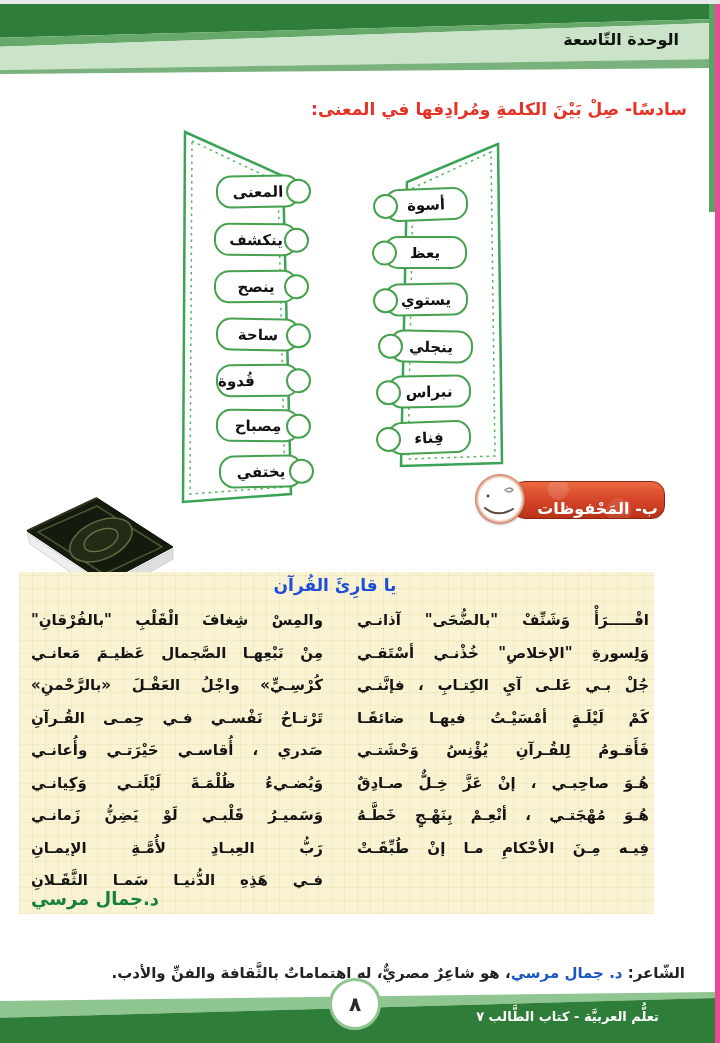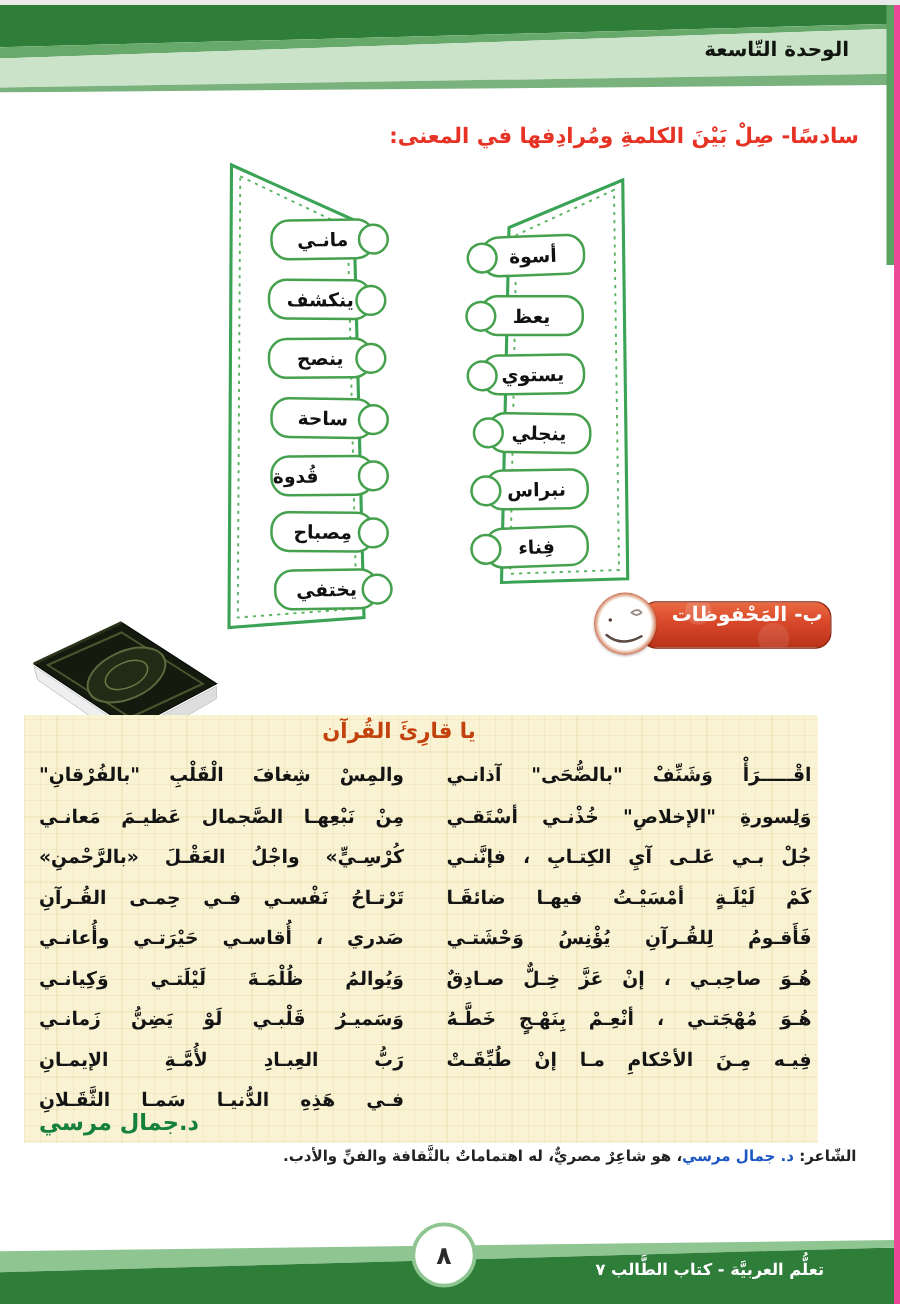--- a/index.html
+++ b/index.html
@@ -33,52 +33,52 @@
     position:absolute;width:21px;height:21px;background:#fff;
     border:2px solid #45a14d;border-radius:50%;top:50%;transform:translateY(-50%);
   }
   .pill.pl .dot{right:-13px;}
   .pill.pr .dot{left:-13px;}
   
   .banner{
     position:absolute;left:517px;top:477px;width:153px;height:38px;
     background:linear-gradient(180deg,#ea6a40 0%,#d8472a 45%,#b93318 100%);
     border:1.5px solid #8a2410;border-radius:13px;
-    display:flex;align-items:flex-start;justify-content:center;
+    display:flex;align-items:flex-end;justify-content:center;
     color:#fff;font-size:16px;font-weight:bold;direction:rtl;
     padding-left:18px;box-sizing:border-box;
     background-image:radial-gradient(circle at 30% 20%, rgba(255,255,255,.14) 0 10px, transparent 11px),
                      radial-gradient(circle at 70% 80%, rgba(255,255,255,.10) 0 12px, transparent 13px),
                      linear-gradient(180deg,#ea6a40 0%,#d8472a 45%,#b93318 100%);
   }
   .banner-circle{
     position:absolute;left:480px;top:470px;width:50px;height:50px;border-radius:50%;
     background:radial-gradient(circle at 50% 50%, #ffffff 0 58%, #f0d9c9 62%, #c14a26 74%, #7d2410 88%, #a33a1c 100%);
     box-shadow:0 1px 2px rgba(0,0,0,.25);
   }
   .banner-circle svg{position:absolute;inset:0;}
   
   .poem-panel{
     position:absolute;left:24px;top:568px;width:635px;height:342px;
     background-color:#faf3d3;
     background-image:
       repeating-linear-gradient(0deg, rgba(190,160,80,.12) 0 1px, transparent 1px 13px),
       repeating-linear-gradient(90deg, rgba(190,160,80,.12) 0 1px, transparent 1px 13px);
   }
-  .poem-title{position:absolute;left:224px;top:571px;width:200px;text-align:center;color:#c2410c;font-size:17px;font-weight:bold;direction:rtl;}
+  .poem-title{position:absolute;left:240px;top:571px;width:200px;text-align:center;color:#1d4ed8;font-size:17px;font-weight:bold;direction:rtl;}
   .poem-col{position:absolute;top:600px;width:292px;direction:rtl;}
   .poem-col .vline{
     height:32.5px;line-height:32.5px;font-size:15px;font-weight:bold;color:#141414;
     text-align:justify;text-align-last:justify;white-space:nowrap;overflow:hidden;
   }
   .col-first{left:362px;}
   .col-second{left:36px;}
   .signature{position:absolute;left:36px;top:884px;color:#15803d;font-size:18px;font-weight:bold;direction:rtl;}
   
-  .poet-note{position:absolute;top:914px;right:30px;direction:rtl;font-size:12px;font-weight:bold;color:#222;}
+  .poet-note{position:absolute;top:960px;right:30px;direction:rtl;font-size:15px;font-weight:bold;color:#222;}
   .poet-note .poet-name{color:#1b56c4;}
   
   .book{position:absolute;left:18px;top:483px;}
   
   .footer{position:absolute;left:0;top:988px;width:720px;height:55px;}
   .footer .layer{position:absolute;inset:0;}
   .f-light{background:#8fc591;clip-path:polygon(0 9px,720px 0,720px 6px,0 26px);}
   .f-dark {background:#2e7d38;clip-path:polygon(0 26px,720px 6px,720px 55px,0 55px);}
   .page-circle{
     position:absolute;left:334px;top:974px;width:52px;height:52px;border-radius:50%;
@@ -105,21 +105,21 @@
   <div class="instruction">سادسًا- صِلْ بَيْنَ الكلمةِ ومُرادِفها في المعنى:</div>
 
   <svg class="match-svg" width="720" height="560" viewBox="0 0 720 560">
     <polygon points="190,128 288,172 296,490 188,498" fill="#ffffff" stroke="#3aa356" stroke-width="2.5"></polygon>
     <polygon points="197,137 283,178 290,483 195,490" fill="none" stroke="#58b45e" stroke-width="1.5" stroke-dasharray="2.5 4"></polygon>
     <polygon points="503,140 412,178 406,462 507,459" fill="#ffffff" stroke="#3aa356" stroke-width="2.5"></polygon>
     <polygon points="496,148 418,184 413,455 500,452" fill="none" stroke="#58b45e" stroke-width="1.5" stroke-dasharray="2.5 4"></polygon>
   </svg>
 
   <div class="pill pl" style="left:221px;top:171px;transform:rotate(-1deg);">
-      <span>مانـي</span>
+      <span>المعنى</span>
       <span class="dot"></span>
     </div>
   <div class="pill pl" style="left:219px;top:219px;transform:rotate(.5deg);">
       <span>ينكشف</span>
       <span class="dot"></span>
     </div>
   <div class="pill pl" style="left:219px;top:266px;transform:rotate(-.5deg);">
       <span>ينصح</span>
       <span class="dot"></span>
     </div>
@@ -200,21 +200,21 @@
     <div class="vline">هُـوَ مُهْجَتـي ، أنْعِـمْ بِنَهْـجٍ خَطَّـهُ</div>
     <div class="vline">فِيـه مِـنَ الأحْكامِ مـا إنْ طُبِّقَـتْ</div>
   </div>
 
   <div class="poem-col col-second">
     <div class="vline">والمِسْ شِغافَ الْقَلْبِ "بالفُرْقانِ"</div>
     <div class="vline">مِنْ نَبْعِهـا الصَّجمال عَظيـمَ مَعانـي</div>
     <div class="vline">كُرْسِـيٍّ» واجْلُ العَقْـلَ «بالرَّحْمنِ»</div>
     <div class="vline">تَرْتـاحُ نَفْسـي فـي حِمـى القُـرآنِ</div>
     <div class="vline">صَدري ، أُقاسـي حَيْرَتـي وأُعانـي</div>
-    <div class="vline">وَيُوالمُ ظُلْمَـةَ لَيْلَتـي وَكِيانـي</div>
+    <div class="vline">وَيُضـيءُ ظُلْمَـةَ لَيْلَتـي وَكِيانـي</div>
     <div class="vline">وَسَميـرُ قَلْبـي لَوْ يَضِنُّ زَمانـي</div>
     <div class="vline">رَبُّ العِبـادِ لأُمَّـةِ الإيمـانِ</div>
     <div class="vline">فـي هَذِهِ الدُّنيـا سَمـا الثَّقَـلانِ</div>
   </div>
 
   <div class="signature">د.جمال مرسي</div>
 
   <div class="poet-note">
     <span>الشّاعر: </span><span class="poet-name">د. جمال مرسي</span><span>، هو شاعِرٌ مصريٌّ، له اهتماماتٌ بالثَّقافة والفنِّ والأدب.</span>
   </div>

